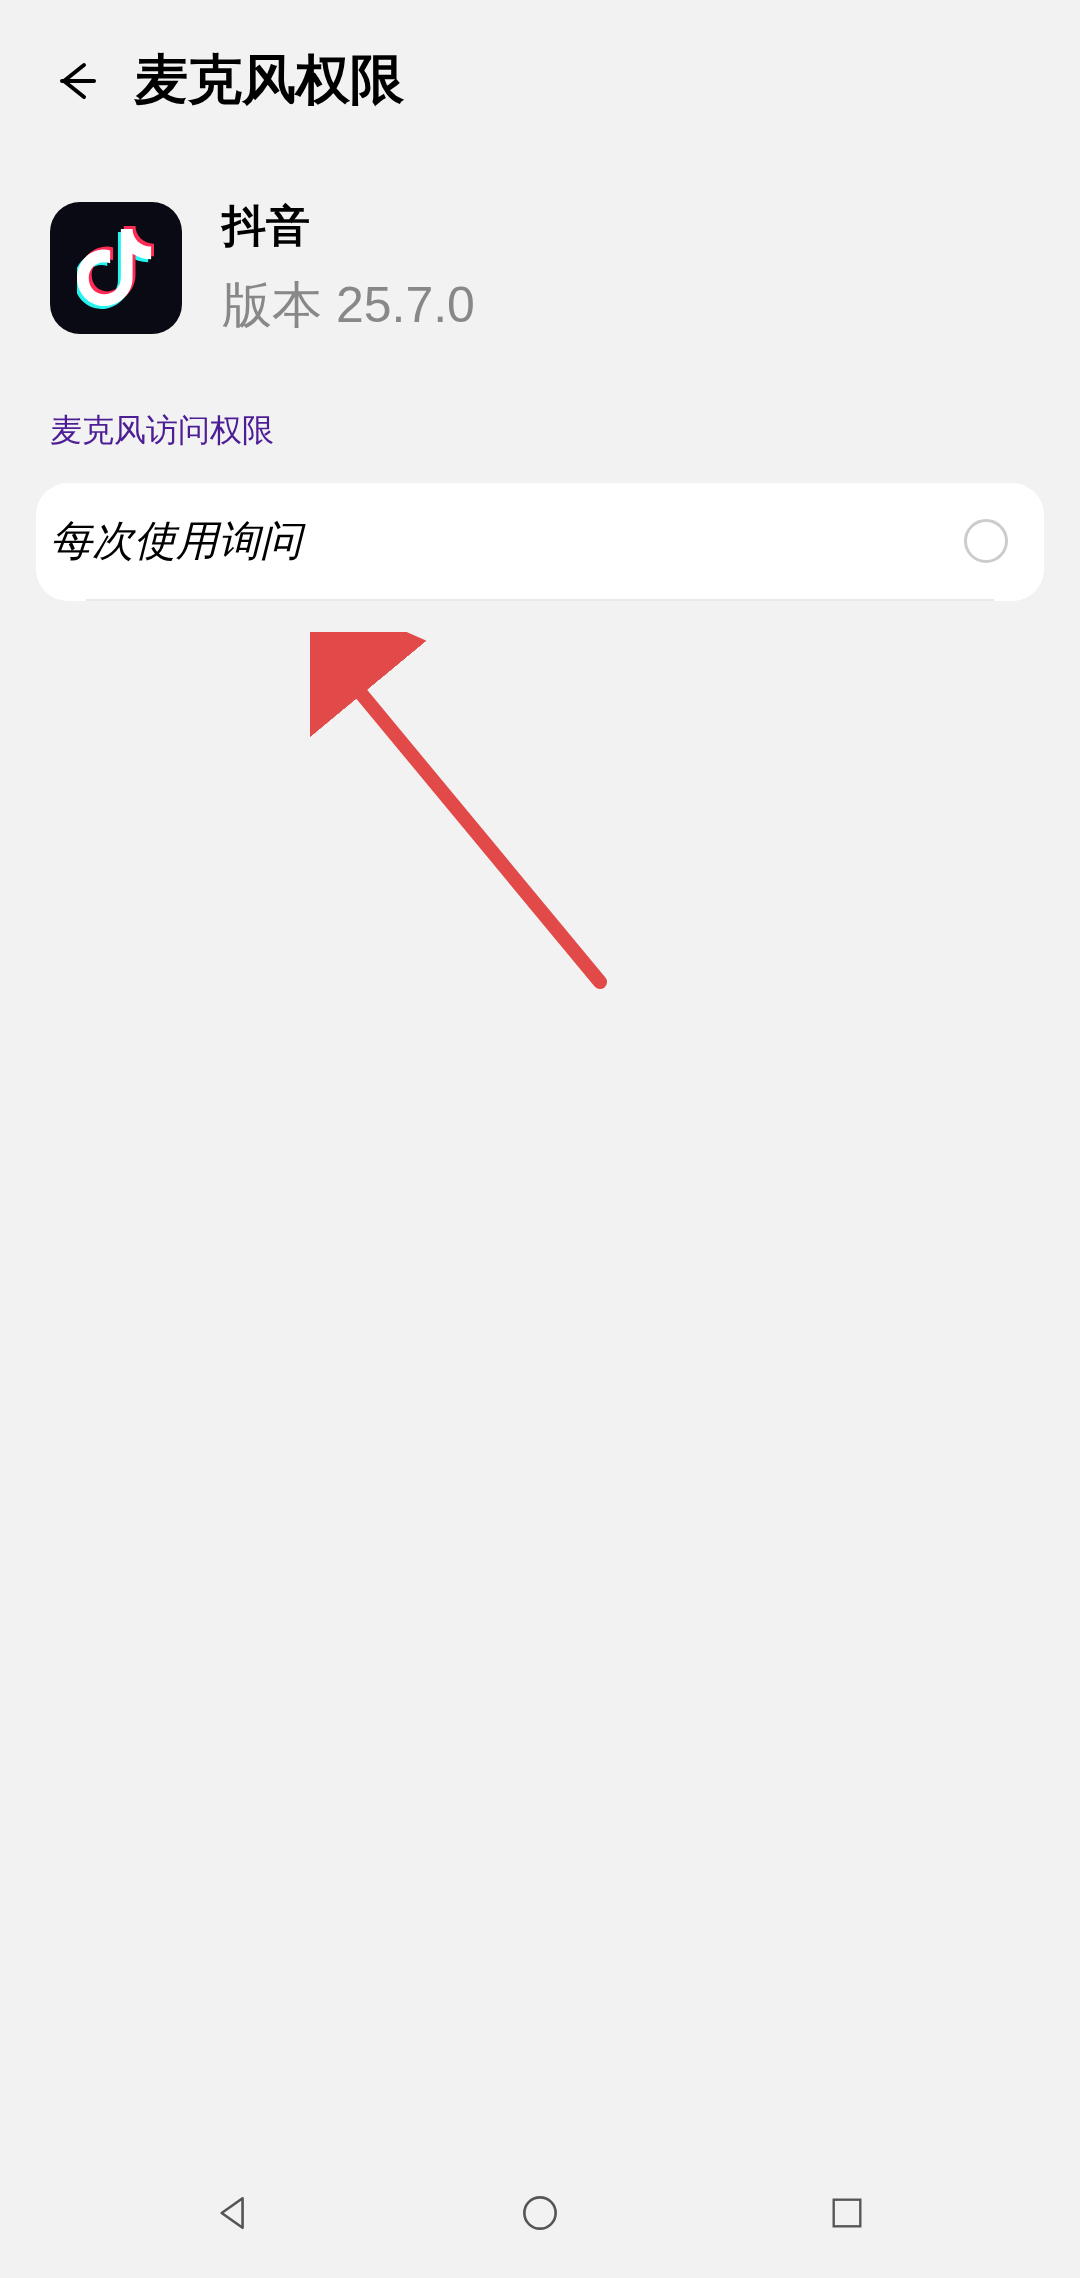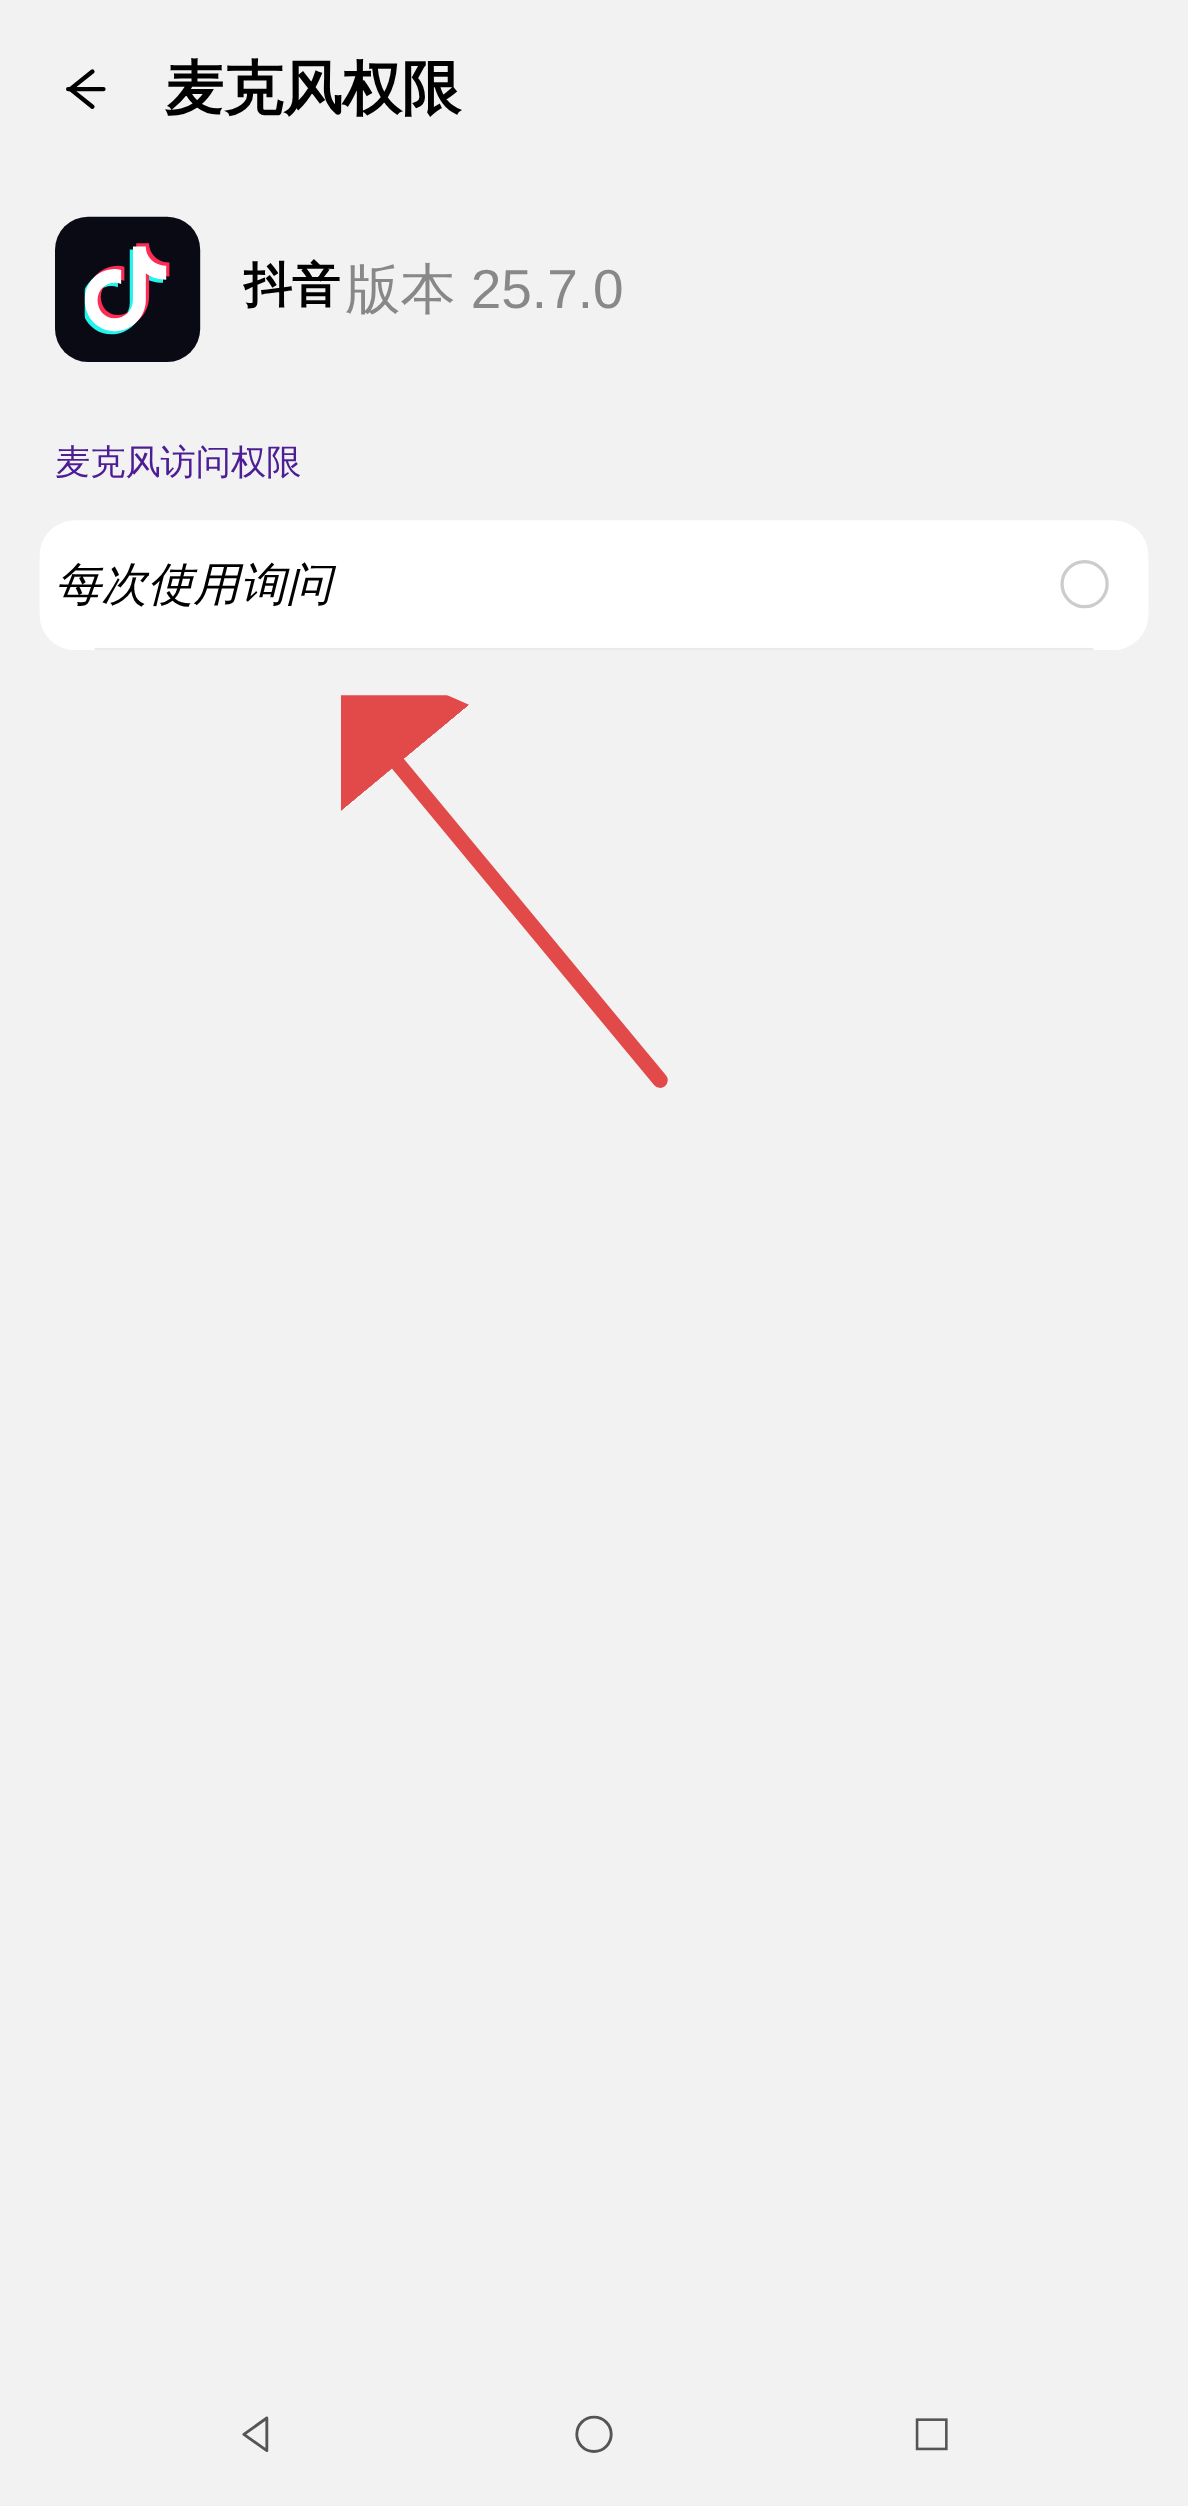--- a/index.html
+++ b/index.html
@@ -26,21 +26,20 @@
       height: 48px;
       display: flex;
       align-items: center;
       justify-content: center;
       cursor: pointer;
     }
     .page-title {
       font-size: 54px;
       font-weight: 600;
       color: #000;
-      margin-left: 16px;
     }
     .app-info {
       display: flex;
       align-items: center;
       padding: 40px 50px 50px 50px;
       gap: 40px;
     }
     .app-icon {
       width: 132px;
       height: 132px;
@@ -50,22 +49,22 @@
       align-items: center;
       justify-content: center;
       flex-shrink: 0;
     }
     .app-icon svg {
       width: 78px;
       height: 88px;
     }
     .app-text {
       display: flex;
-      flex-direction: row;
-      gap: 4px;
+      flex-direction: column;
+      gap: 16px;
     }
     .app-name {
       font-size: 44px;
       font-weight: 600;
       color: #000;
     }
     .app-version {
       font-size: 50px;
       color: #888;
       font-weight: 400;

